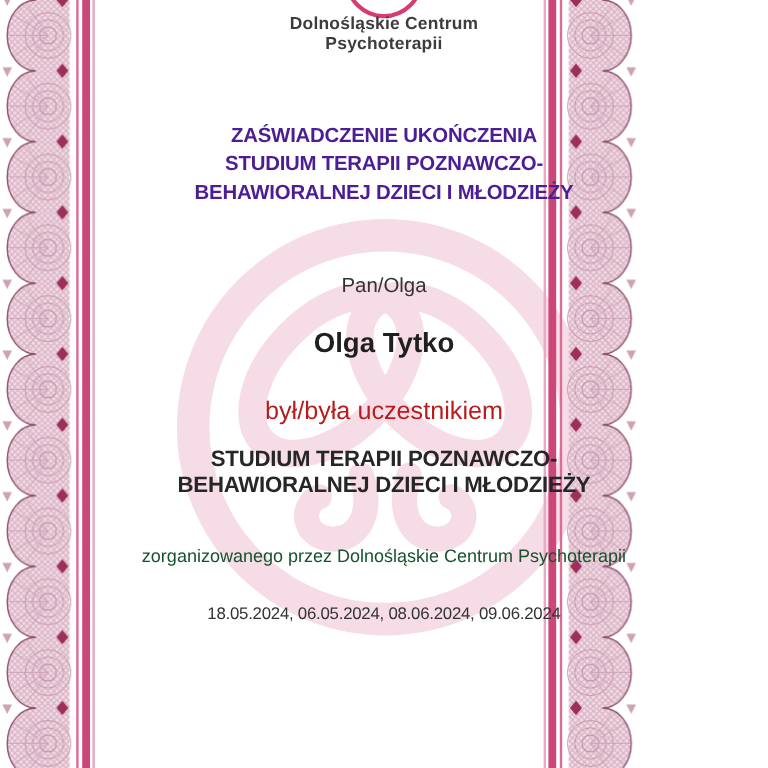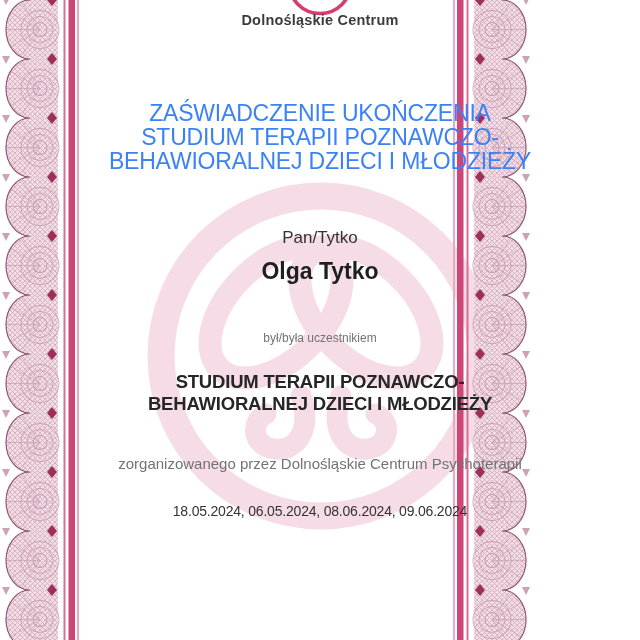--- a/index.html
+++ b/index.html
@@ -10,27 +10,27 @@
     overflow:hidden;
     font-family:"Liberation Sans","DejaVu Sans",sans-serif;
     color:#2f2f2f;
   }
   .border{position:absolute;top:0;width:85px;height:640px;}
   .border.left{left:0;}
   .border.right{right:0;transform:scaleX(-1);}
   .watermark{position:absolute;top:0;left:0;z-index:0;}
   .content{position:absolute;left:82px;width:476px;text-align:center;z-index:2;}
   .brand-name{top:12px;font-size:14.5px;font-weight:bold;line-height:17px;color:#3c3c3c;letter-spacing:.2px;}
-  .title{top:101px;font-size:23px;font-weight:normal;line-height:24px;letter-spacing:-.2px;color:#3b82f6;}
+  .title{top:101px;font-size:17px;font-weight:bold;line-height:24px;letter-spacing:-.2px;color:#4c1d95;}
   .cert-number{top:189px;font-size:14px;font-weight:600;letter-spacing:-.2px;color:#3a3a3a;}
   .salutation{top:228px;font-size:17px;color:#333;}
-  .recipient{top:258px;font-size:23px;font-weight:bold;color:#1f1f1f;}
-  .participation{top:331px;font-size:12px;color:#737373;}
+  .recipient{top:272px;font-size:23px;font-weight:bold;color:#1f1f1f;}
+  .participation{top:331px;font-size:21px;color:#b91c1c;}
   .course{top:371px;font-size:18.5px;font-weight:bold;line-height:22px;letter-spacing:-.2px;color:#262626;}
-  .organizer{top:455px;font-size:15px;line-height:18.5px;color:#737373;}
+  .organizer{top:455px;font-size:15px;line-height:18.5px;color:#14532d;}
   .dates{top:503px;font-size:14px;line-height:17px;letter-spacing:-.2px;color:#333;}
   .logo-top{position:absolute;top:0;left:0;z-index:2;}
 </style>
 </head>
 <body>
 
 <div class="canvas">
 
   <svg class="watermark" width="640" height="640" viewBox="0 0 640 640" aria-hidden="true">
     <g fill="none" stroke="#f6dce6" stroke-linecap="round">
@@ -73,30 +73,31 @@
     <rect x="68.5" y="0" width="6.5" height="640" fill="#cd4678"></rect>
     <rect x="77" y="0" width="2" height="640" fill="#eba9c1"></rect>
   </svg>
 
   <svg class="logo-top" width="640" height="18" viewBox="0 0 640 18" aria-hidden="true">
     <circle cx="320" cy="-17.5" r="31" fill="none" stroke="#d63d6e" stroke-width="3.5"></circle>
   </svg>
 
   <div class="content brand-name">
     <div>Dolnośląskie Centrum</div>
+    <div>Psychoterapii</div>
   </div>
 
   <div class="content title">
     <div>ZAŚWIADCZENIE UKOŃCZENIA</div>
     <div>STUDIUM TERAPII POZNAWCZO-</div>
     <div>BEHAWIORALNEJ DZIECI I MŁODZIEŻY</div>
   </div>
 
 
-  <div class="content salutation">Pan/Tytko</div>
+  <div class="content salutation">Pan/Olga</div>
 
   <div class="content recipient">Olga Tytko</div>
 
   <div class="content participation">był/była uczestnikiem</div>
 
   <div class="content course">
     <div>STUDIUM TERAPII POZNAWCZO-</div>
     <div>BEHAWIORALNEJ DZIECI I MŁODZIEŻY</div>
   </div>
 

